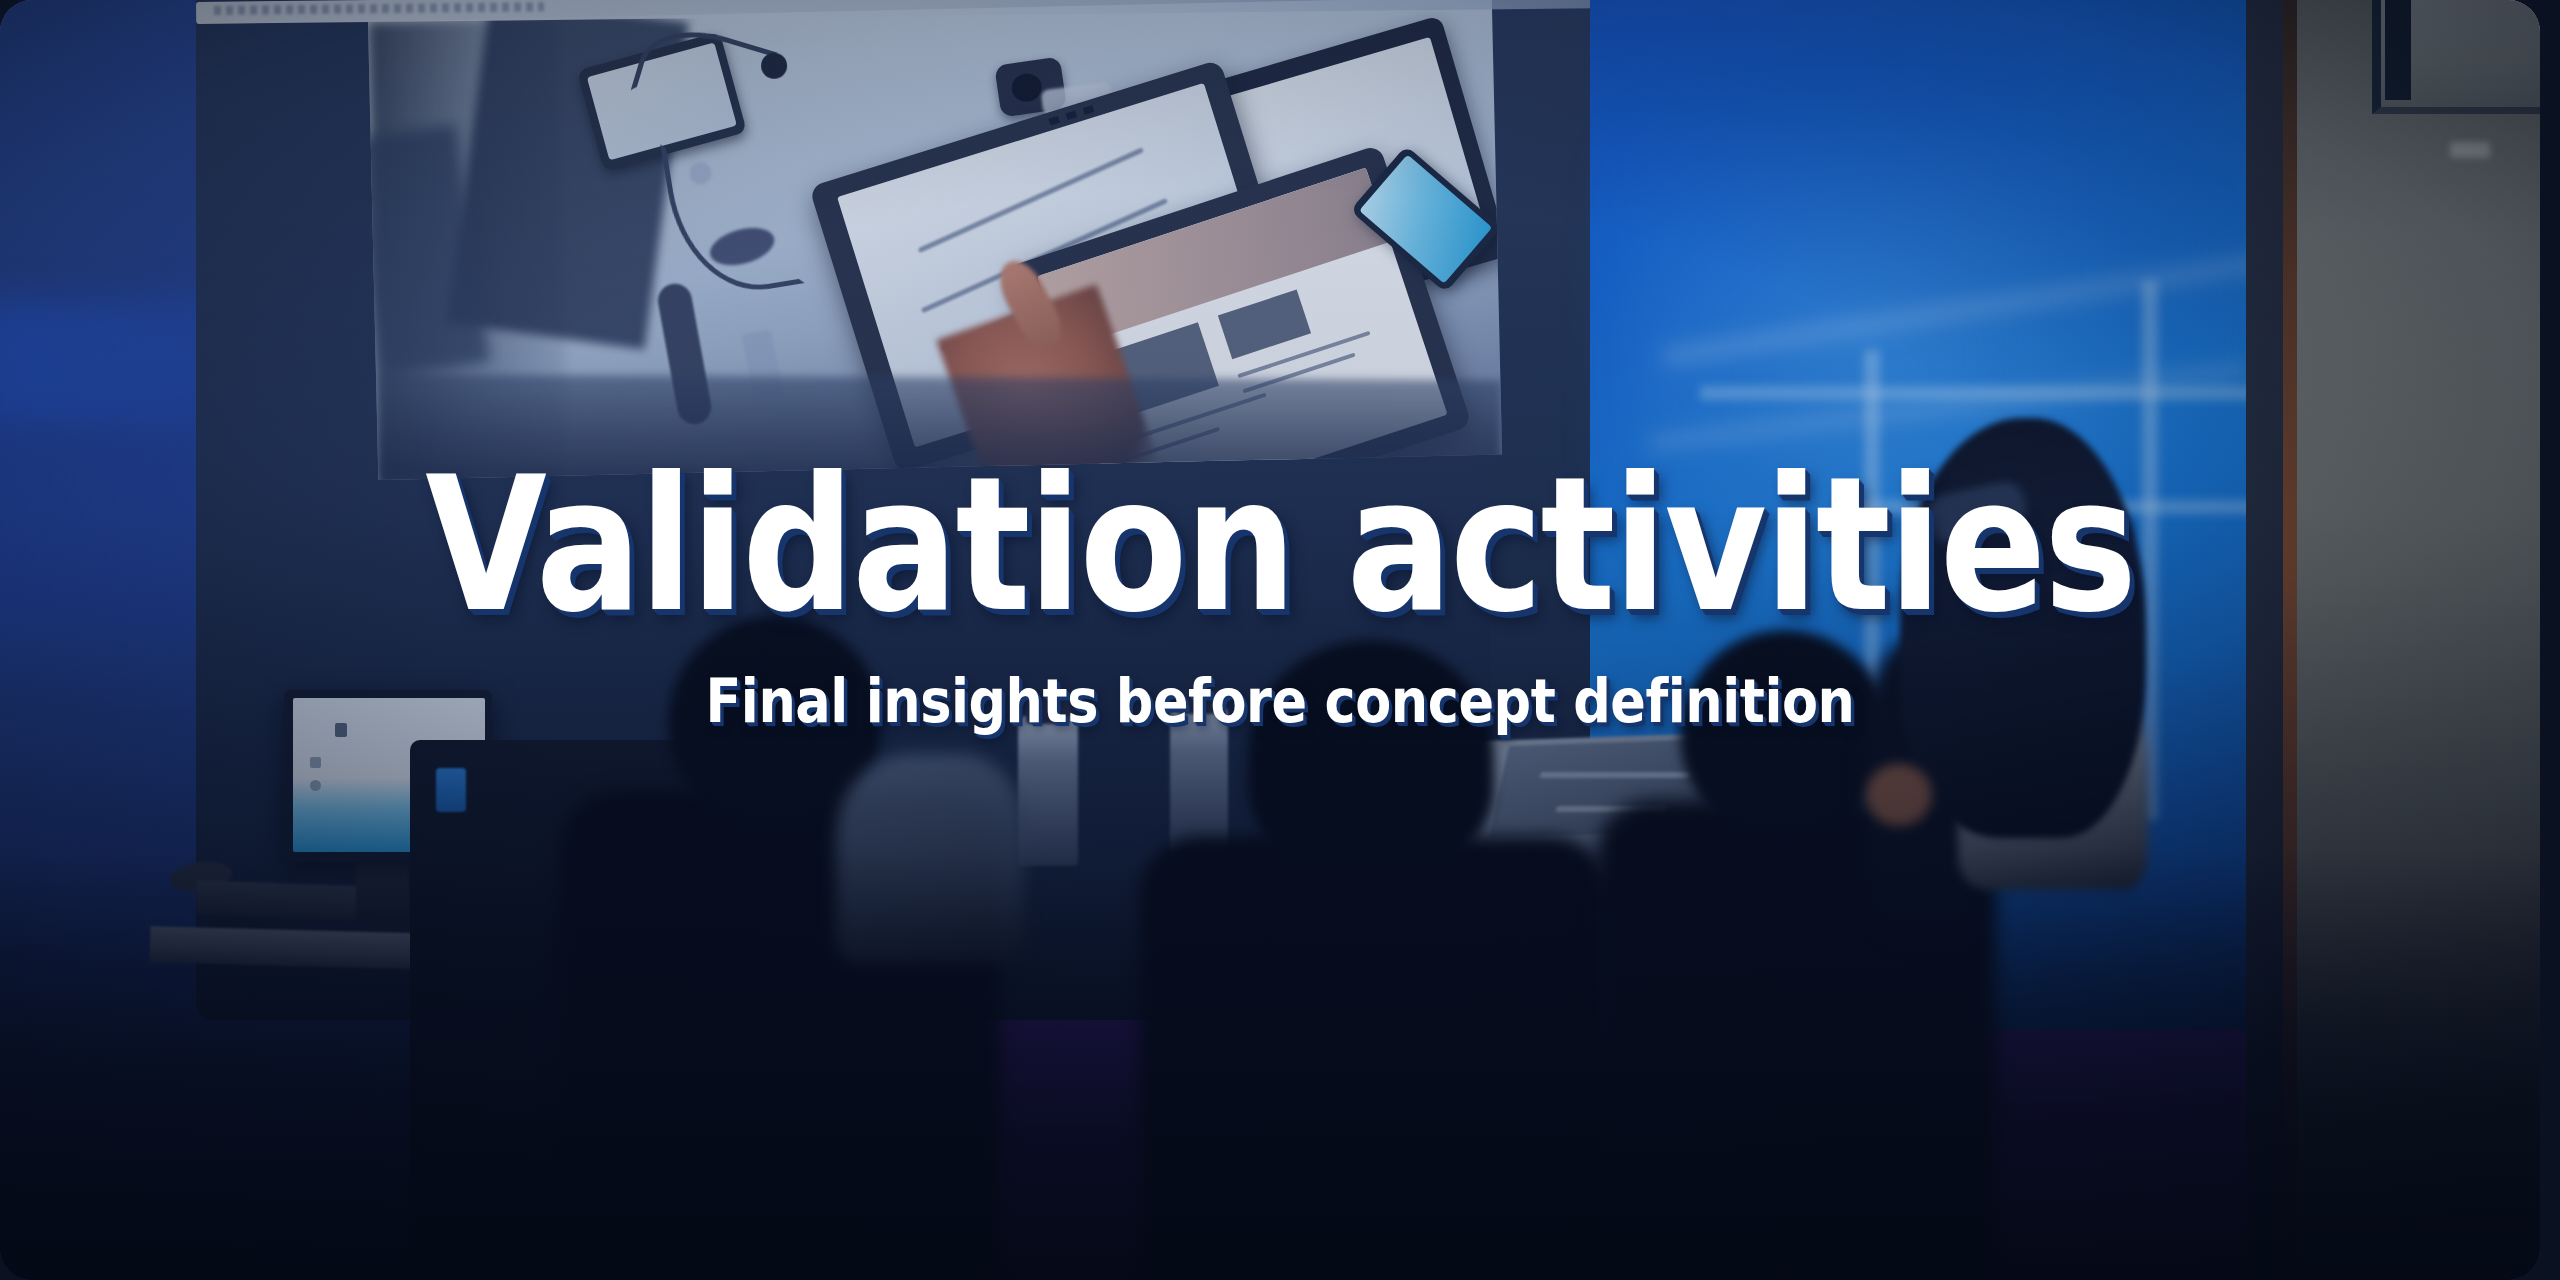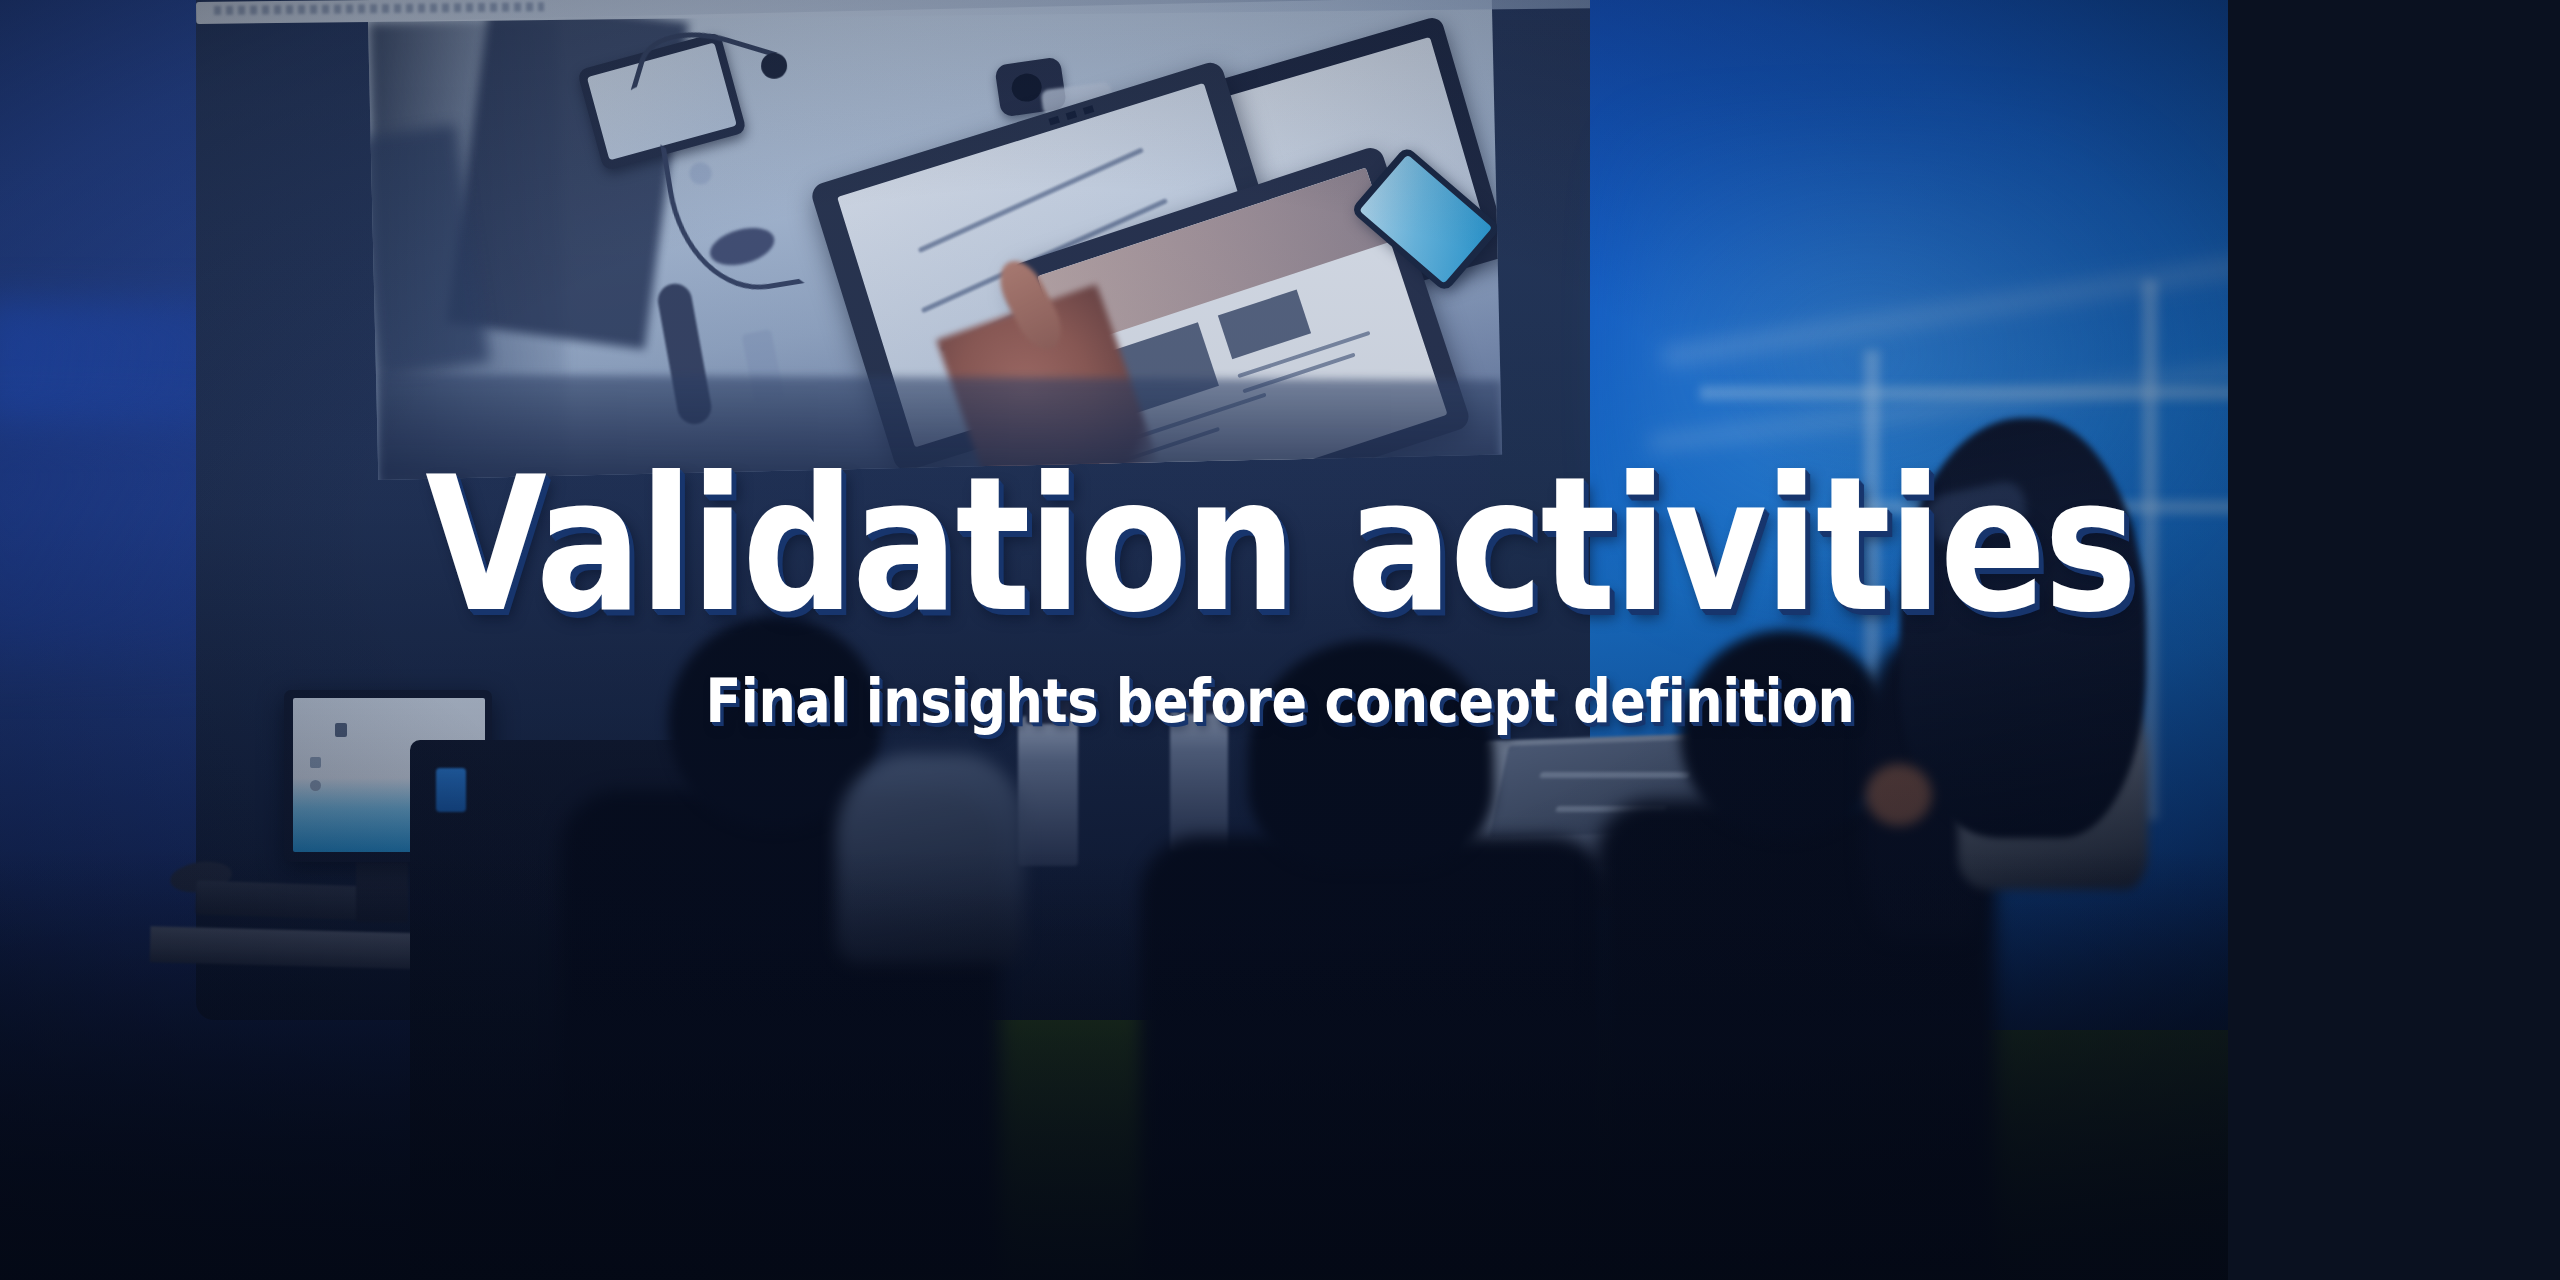--- a/index.html
+++ b/index.html
@@ -1,22 +1,23 @@
 <!DOCTYPE html>
 <html><head>
 <meta charset="utf-8">
 <title>Validation activities</title>
 <style>
   * { margin:0; padding:0; box-sizing:border-box; }
   html,body { width:2560px; height:1280px; overflow:hidden; background:#0a1120; }
   body { font-family:"Liberation Sans", sans-serif; }
 
   .slide {
-    position:relative; width:2228px; height:1280px; overflow:hidden;
-    background:#4d7c0f;
+    position:relative; width:2540px; height:1280px; overflow:hidden;
+    background:#4c1d95;
+    border-radius:32px;
   }
 
   
   .scene { position:absolute; inset:0; overflow:hidden; }
 
   
   .wall-left {
     position:absolute; left:0; top:0; width:420px; height:1280px;
     background:linear-gradient(170deg,#2d4fa3 0%, #2a4a9c 28%, #23408c 55%, #1b3273 78%, #101e44 100%);
   }

